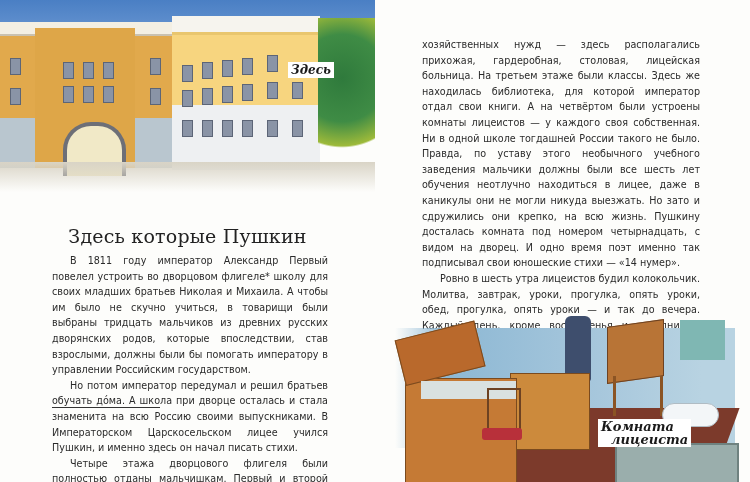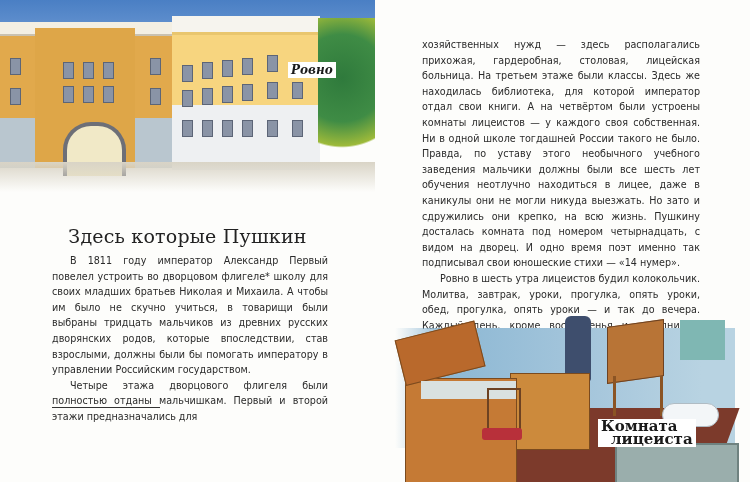--- a/index.html
+++ b/index.html
@@ -45,21 +45,21 @@
   .chair { position:absolute; left:107px; top:90px; width:45px; height:80px; }
   .chair .seat { position:absolute; left:0; top:40px; width:40px; height:12px; background:#b8303a; border-radius:3px; }
   .chair .back { position:absolute; left:5px; top:0; width:30px; height:40px; border:2px solid #6d4222; border-bottom:none; }
   .dresser { position:absolute; left:135px; top:75px; width:78px; height:75px; background:#cc8a3c; border:1px solid #7a4a1e; }
   .coat { position:absolute; left:190px; top:18px; width:26px; height:65px; background:#3e4e6d; border-radius:6px 6px 2px 2px; }
   .desk { position:absolute; left:232px; top:25px; width:55px; height:55px; background:#b87436; border:1px solid #6d4222; transform:skewY(-8deg); }
   .desk-legs { position:absolute; left:238px; top:78px; width:44px; height:40px; border-left:3px solid #8b5424; border-right:3px solid #8b5424; }
   .curtain { position:absolute; left:305px; top:22px; width:45px; height:40px; background:#7fb7b3; }
   .bed { position:absolute; left:240px; top:145px; width:120px; height:45px; background:#9aaeac; border:2px solid #6f8280; }
   .pillow { position:absolute; left:287px; top:105px; width:55px; height:22px; background:#f3f6f8; border-radius:12px; border:1px solid #b0bcc4; }
-  .label-room { position:absolute; left:223px; top:121px; background:#fff; padding:1px 3px; font-family:"DejaVu Serif", serif; font-weight:bold; font-size:15px; line-height:13px; color:#1a1a1a; }
+  .label-room { position:absolute; left:223px; top:121px; background:#fff; padding:1px 3px; font-family:"DejaVu Serif", serif; font-style:italic; font-weight:bold; font-size:13px; line-height:13px; color:#1a1a1a; }
 </style>
 </head>
 <body>
 
 <div class="page left">
   <div class="illus-top">
     <div class="sky"></div>
     <div class="bld-left">
       <div class="cornice"></div>
         <div class="base"></div>
@@ -93,27 +93,28 @@
       <div class="win" style="left:120px;top:62px"></div>
       <div class="win" style="left:10px;top:100px"></div>
       <div class="win" style="left:30px;top:100px"></div>
       <div class="win" style="left:50px;top:100px"></div>
       <div class="win" style="left:70px;top:100px"></div>
       <div class="win" style="left:95px;top:100px"></div>
       <div class="win" style="left:120px;top:100px"></div>
     </div>
     <div class="tree"></div>
     <div class="ground"></div>
-    <div class="label-lycee">Ровно</div>
+    <div class="label-lycee">Здесь</div>
   </div>
 
   <div class="title">Здесь которые Пушкин</div>
 
   <div class="text">
     <p>В 1811 году император Александр Первый повелел устроить во дворцовом флигеле* школу для своих младших братьев Николая и Михаила. А чтобы им было не скучно учиться, в товарищи были выбраны тридцать мальчиков из древних русских дворянских родов, которые впоследствии, став взрослыми, должны были бы помогать императору в управлении Российским государством.</p>
+    <p>Но потом император передумал и решил братьев обучать до́ма. А школа при дворце осталась и стала знаменита на всю Россию своими выпускниками. В Императорском Царскосельском лицее учился Пушкин, и именно здесь он начал писать стихи.</p>
     <p>Четыре этажа дворцового флигеля были полностью отданы мальчишкам. Первый и второй этажи предназначались для</p>
   </div>
 
   <div class="fn-rule"></div>
 </div>
 
 <div class="page right">
   <div class="text">
     <p style="text-indent:0">хозяйственных нужд — здесь располагались прихожая, гардеробная, столовая, лицейская больница. На третьем этаже были классы. Здесь же находилась библиотека, для которой император отдал свои книги. А на четвёртом были устроены комнаты лицеистов — у каждого своя собственная. Ни в одной школе тогдашней России такого не было. Правда, по уставу этого необычного учебного заведения мальчики должны были все шесть лет обучения неотлучно находиться в лицее, даже в каникулы они не могли никуда выезжать. Но зато и сдружились они крепко, на всю жизнь. Пушкину досталась комната под номером четырнадцать, с видом на дворец. И одно время поэт именно так подписывал свои юношеские стихи — «14 нумер».</p>
     <p>Ровно в шесть утра лицеистов будил колокольчик. Молитва, завтрак, уроки, прогулка, опять уроки, обед, прогулка, опять уроки — и так до вечера. Каждый день, кроме воскресенья и праздников. Лати́нь, французский, немецкий, русский языки, Закон Божий, математика, физика, история, география, рисование, пение, фехтование, танцы. Всё, что полагалось в то время знать дворянскому ребёнку и будущему государственному деятелю. На каждом уроке ставили отметки — от одного до пяти баллов. Только оценивались ответы учеников совсем по другой системе,</p>

